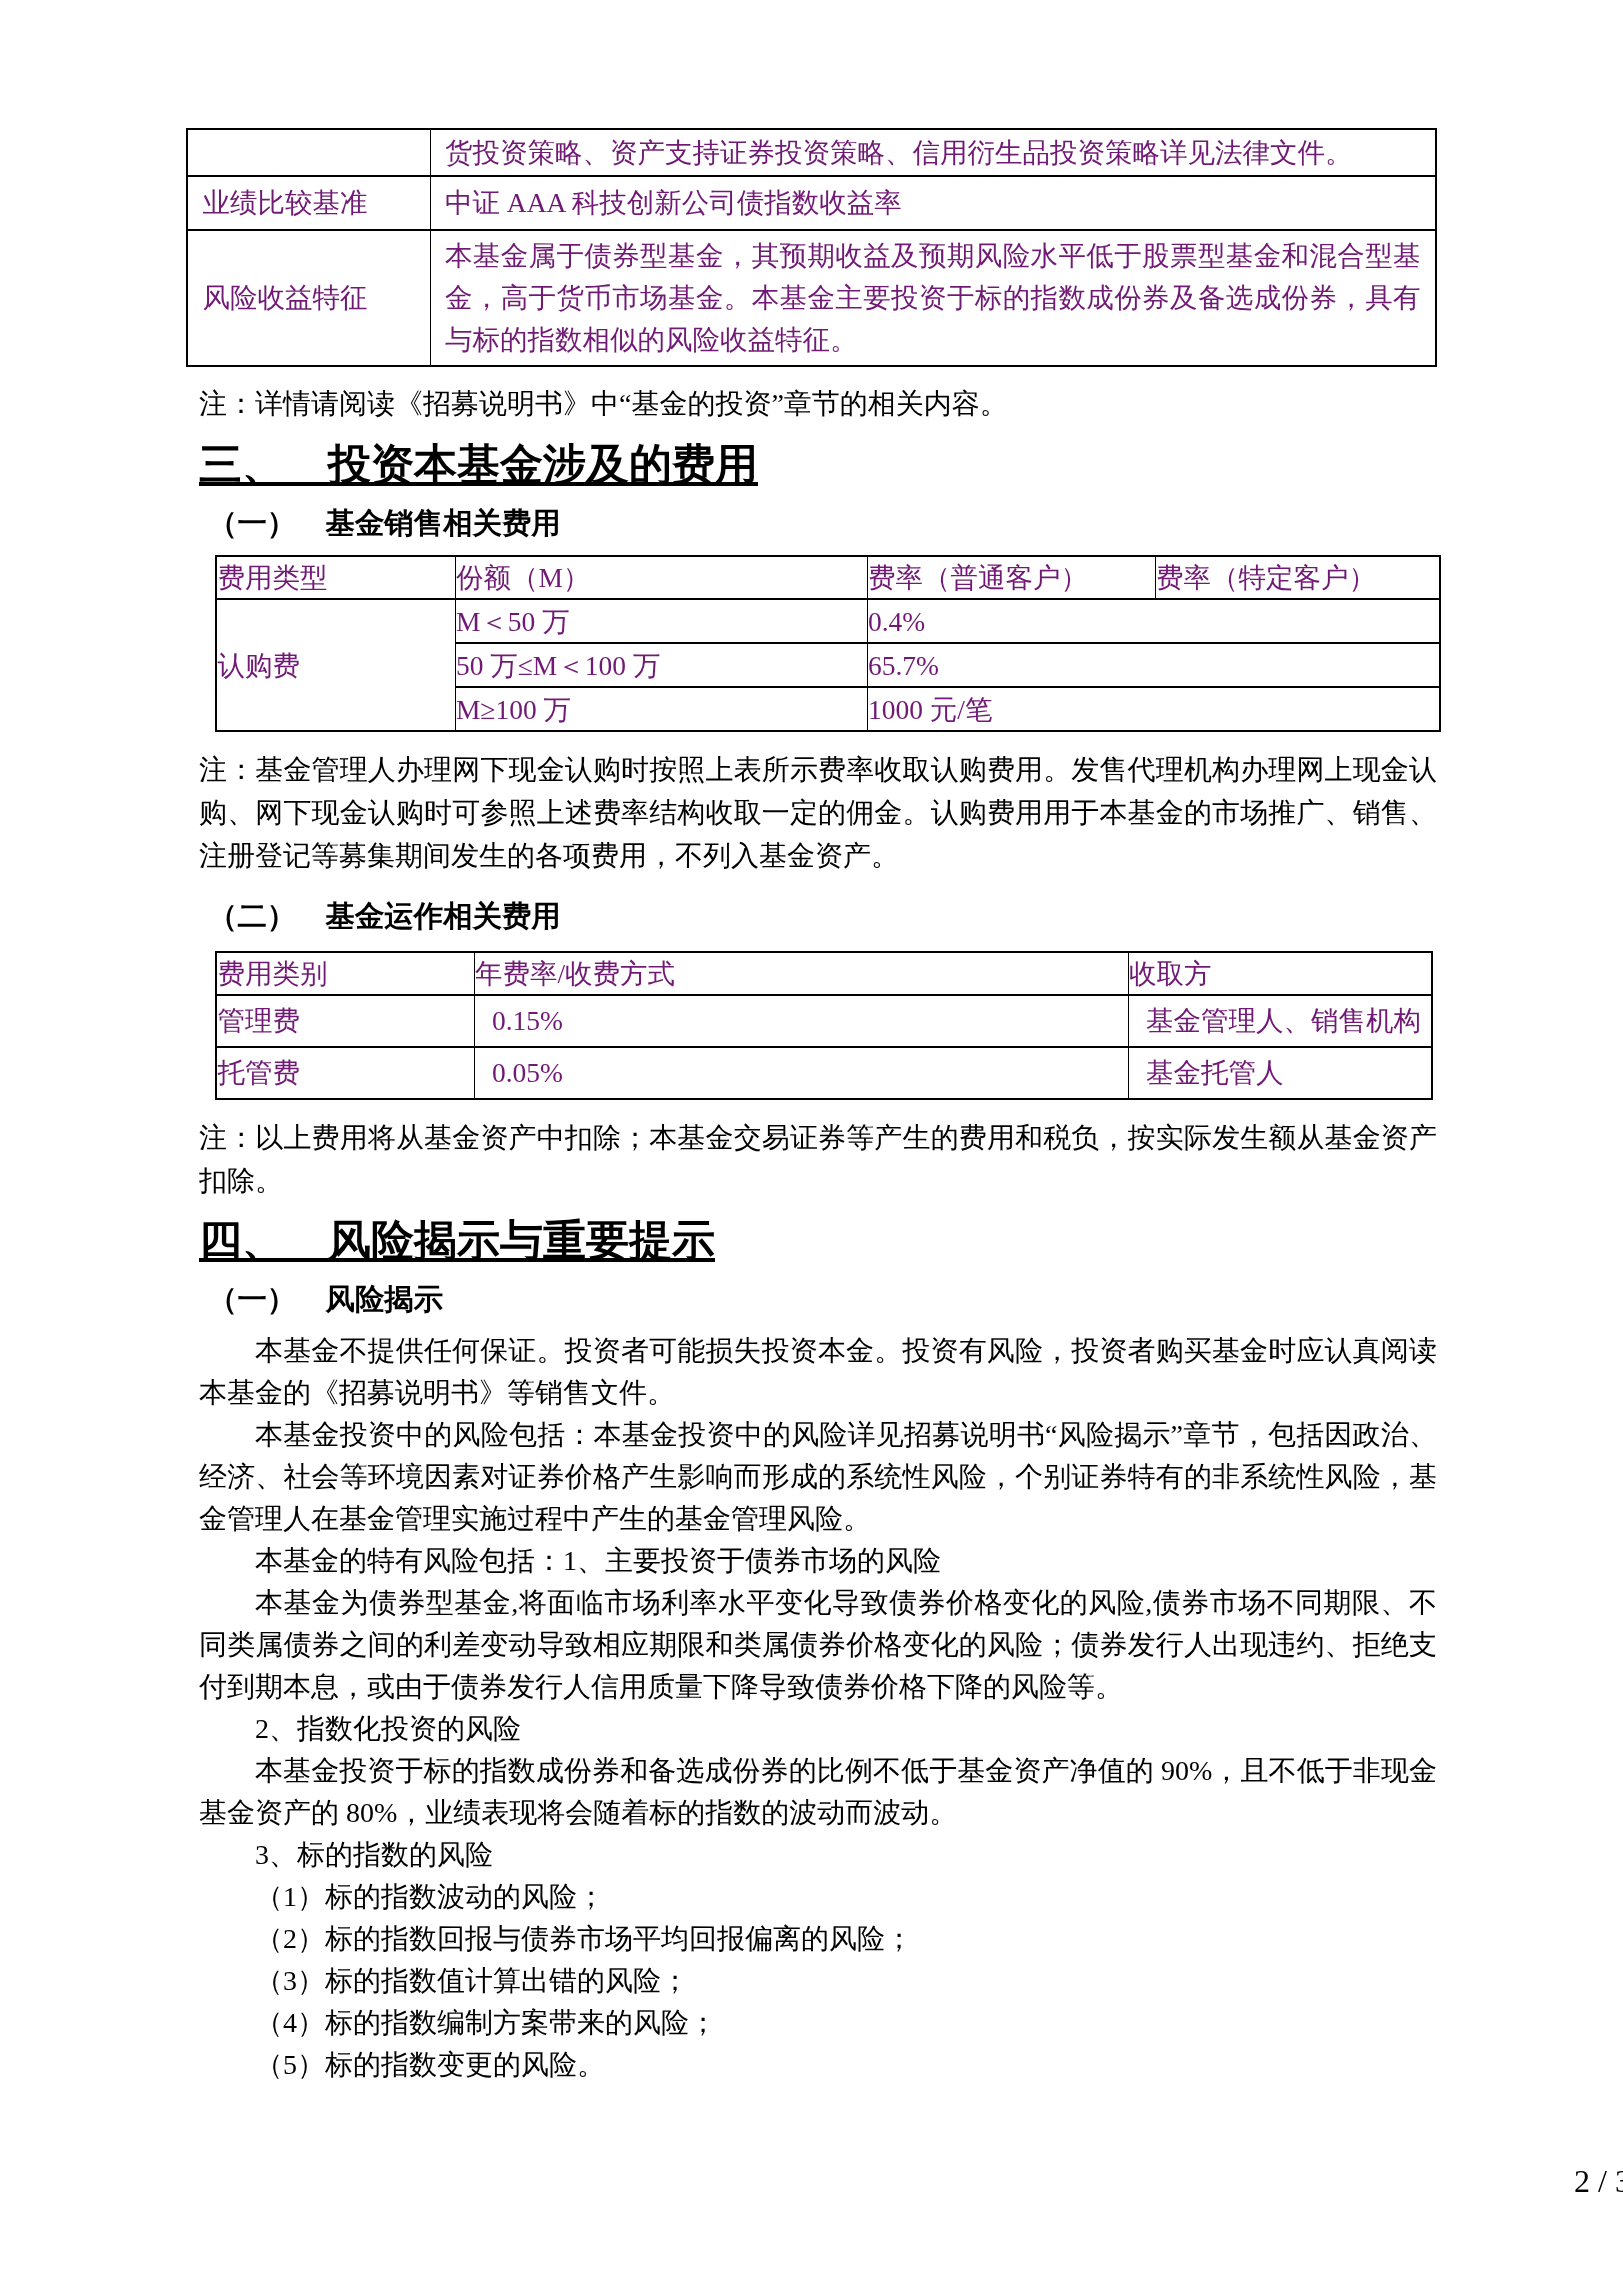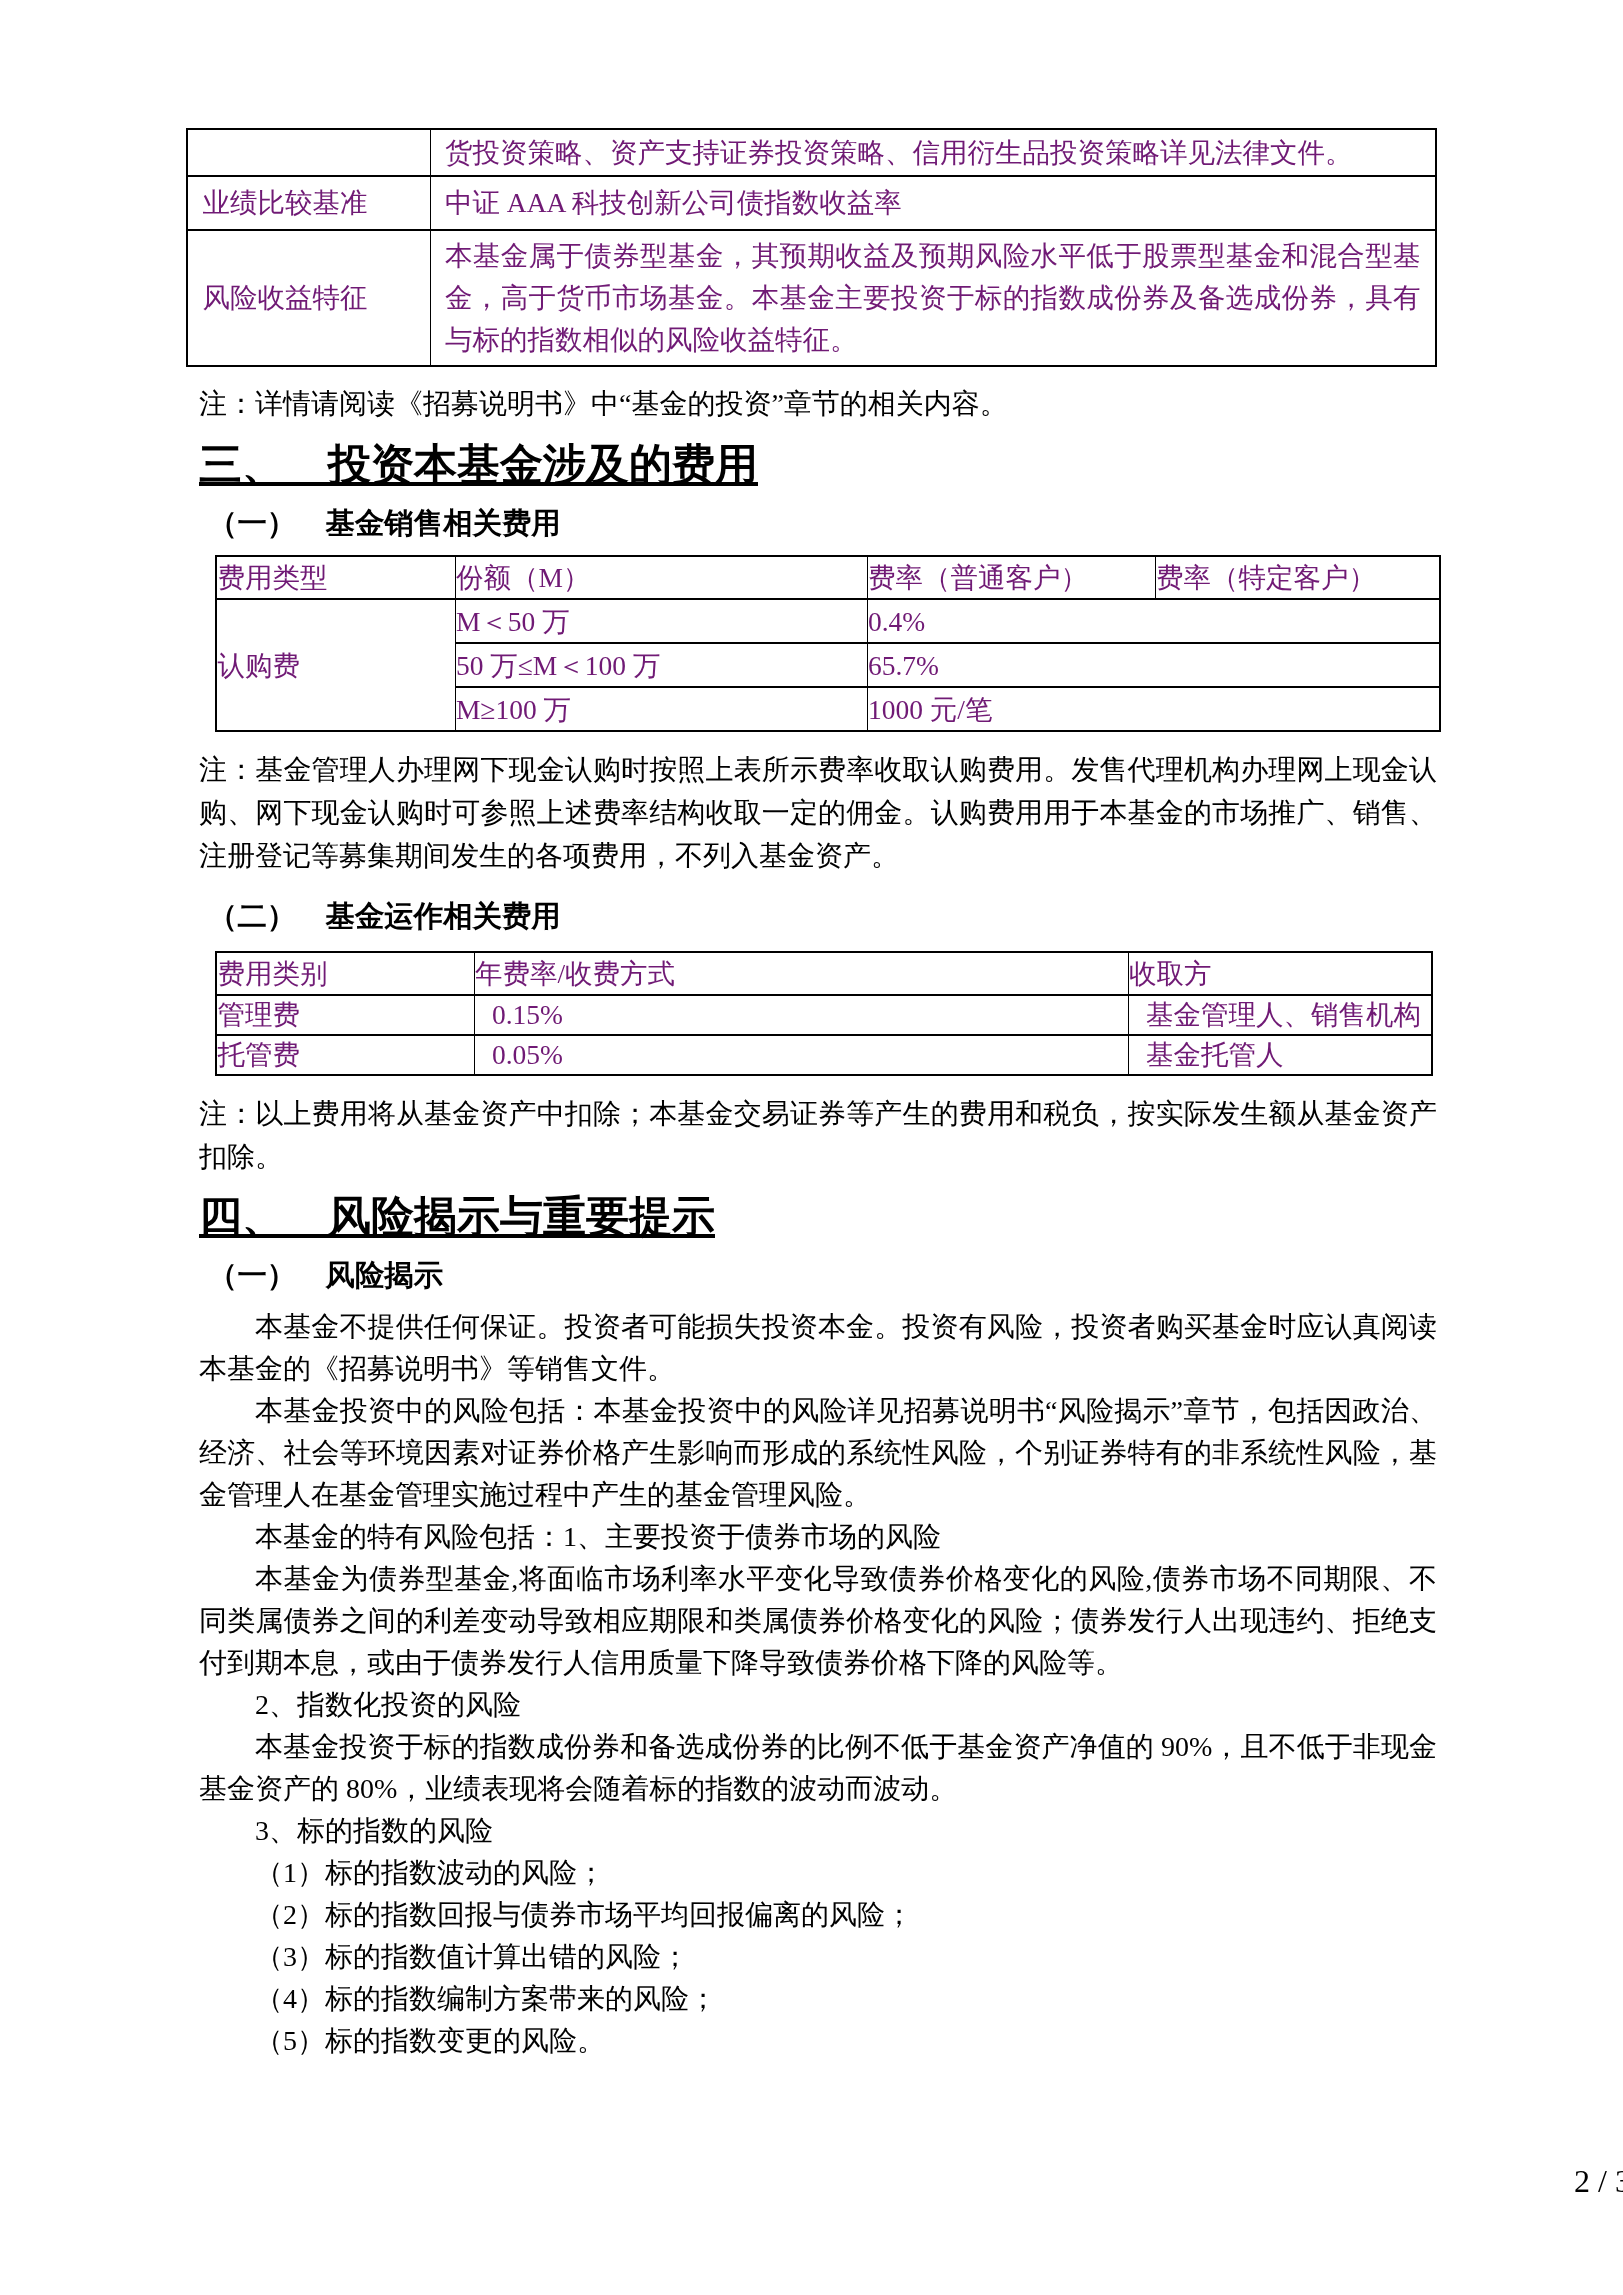--- a/index.html
+++ b/index.html
@@ -42,21 +42,21 @@
   tr.ov-r1 { height: 43px; }
   tr.ov-r2 { height: 54px; }
   tr.ov-r3 { height: 130px; }
   tr.ov-r3 td.val { line-height: 42px; }
 
   
   table.t-sales { width: 1224px; margin: 14.4px 0 0 29.4px; }
   table.t-sales tr { height: 44px; }
   table.t-sales tr.hdr { height: 43px; }
   table.t-ops { width: 1217px; margin: 17px 0 0 29.4px; }
-  table.t-ops tr { height: 40px; }
+  table.t-ops tr { height: 52px; }
   table.t-ops tr.hdr { height: 43px; }
   td.c, th.c { text-align: left; }
   td.l { text-align: left; padding-left: 17px; }
 
   
   .note {
     margin: 15.7px 0 0 13px;
     font-size: 28px;
     line-height: 43px;
     text-align: justify;

